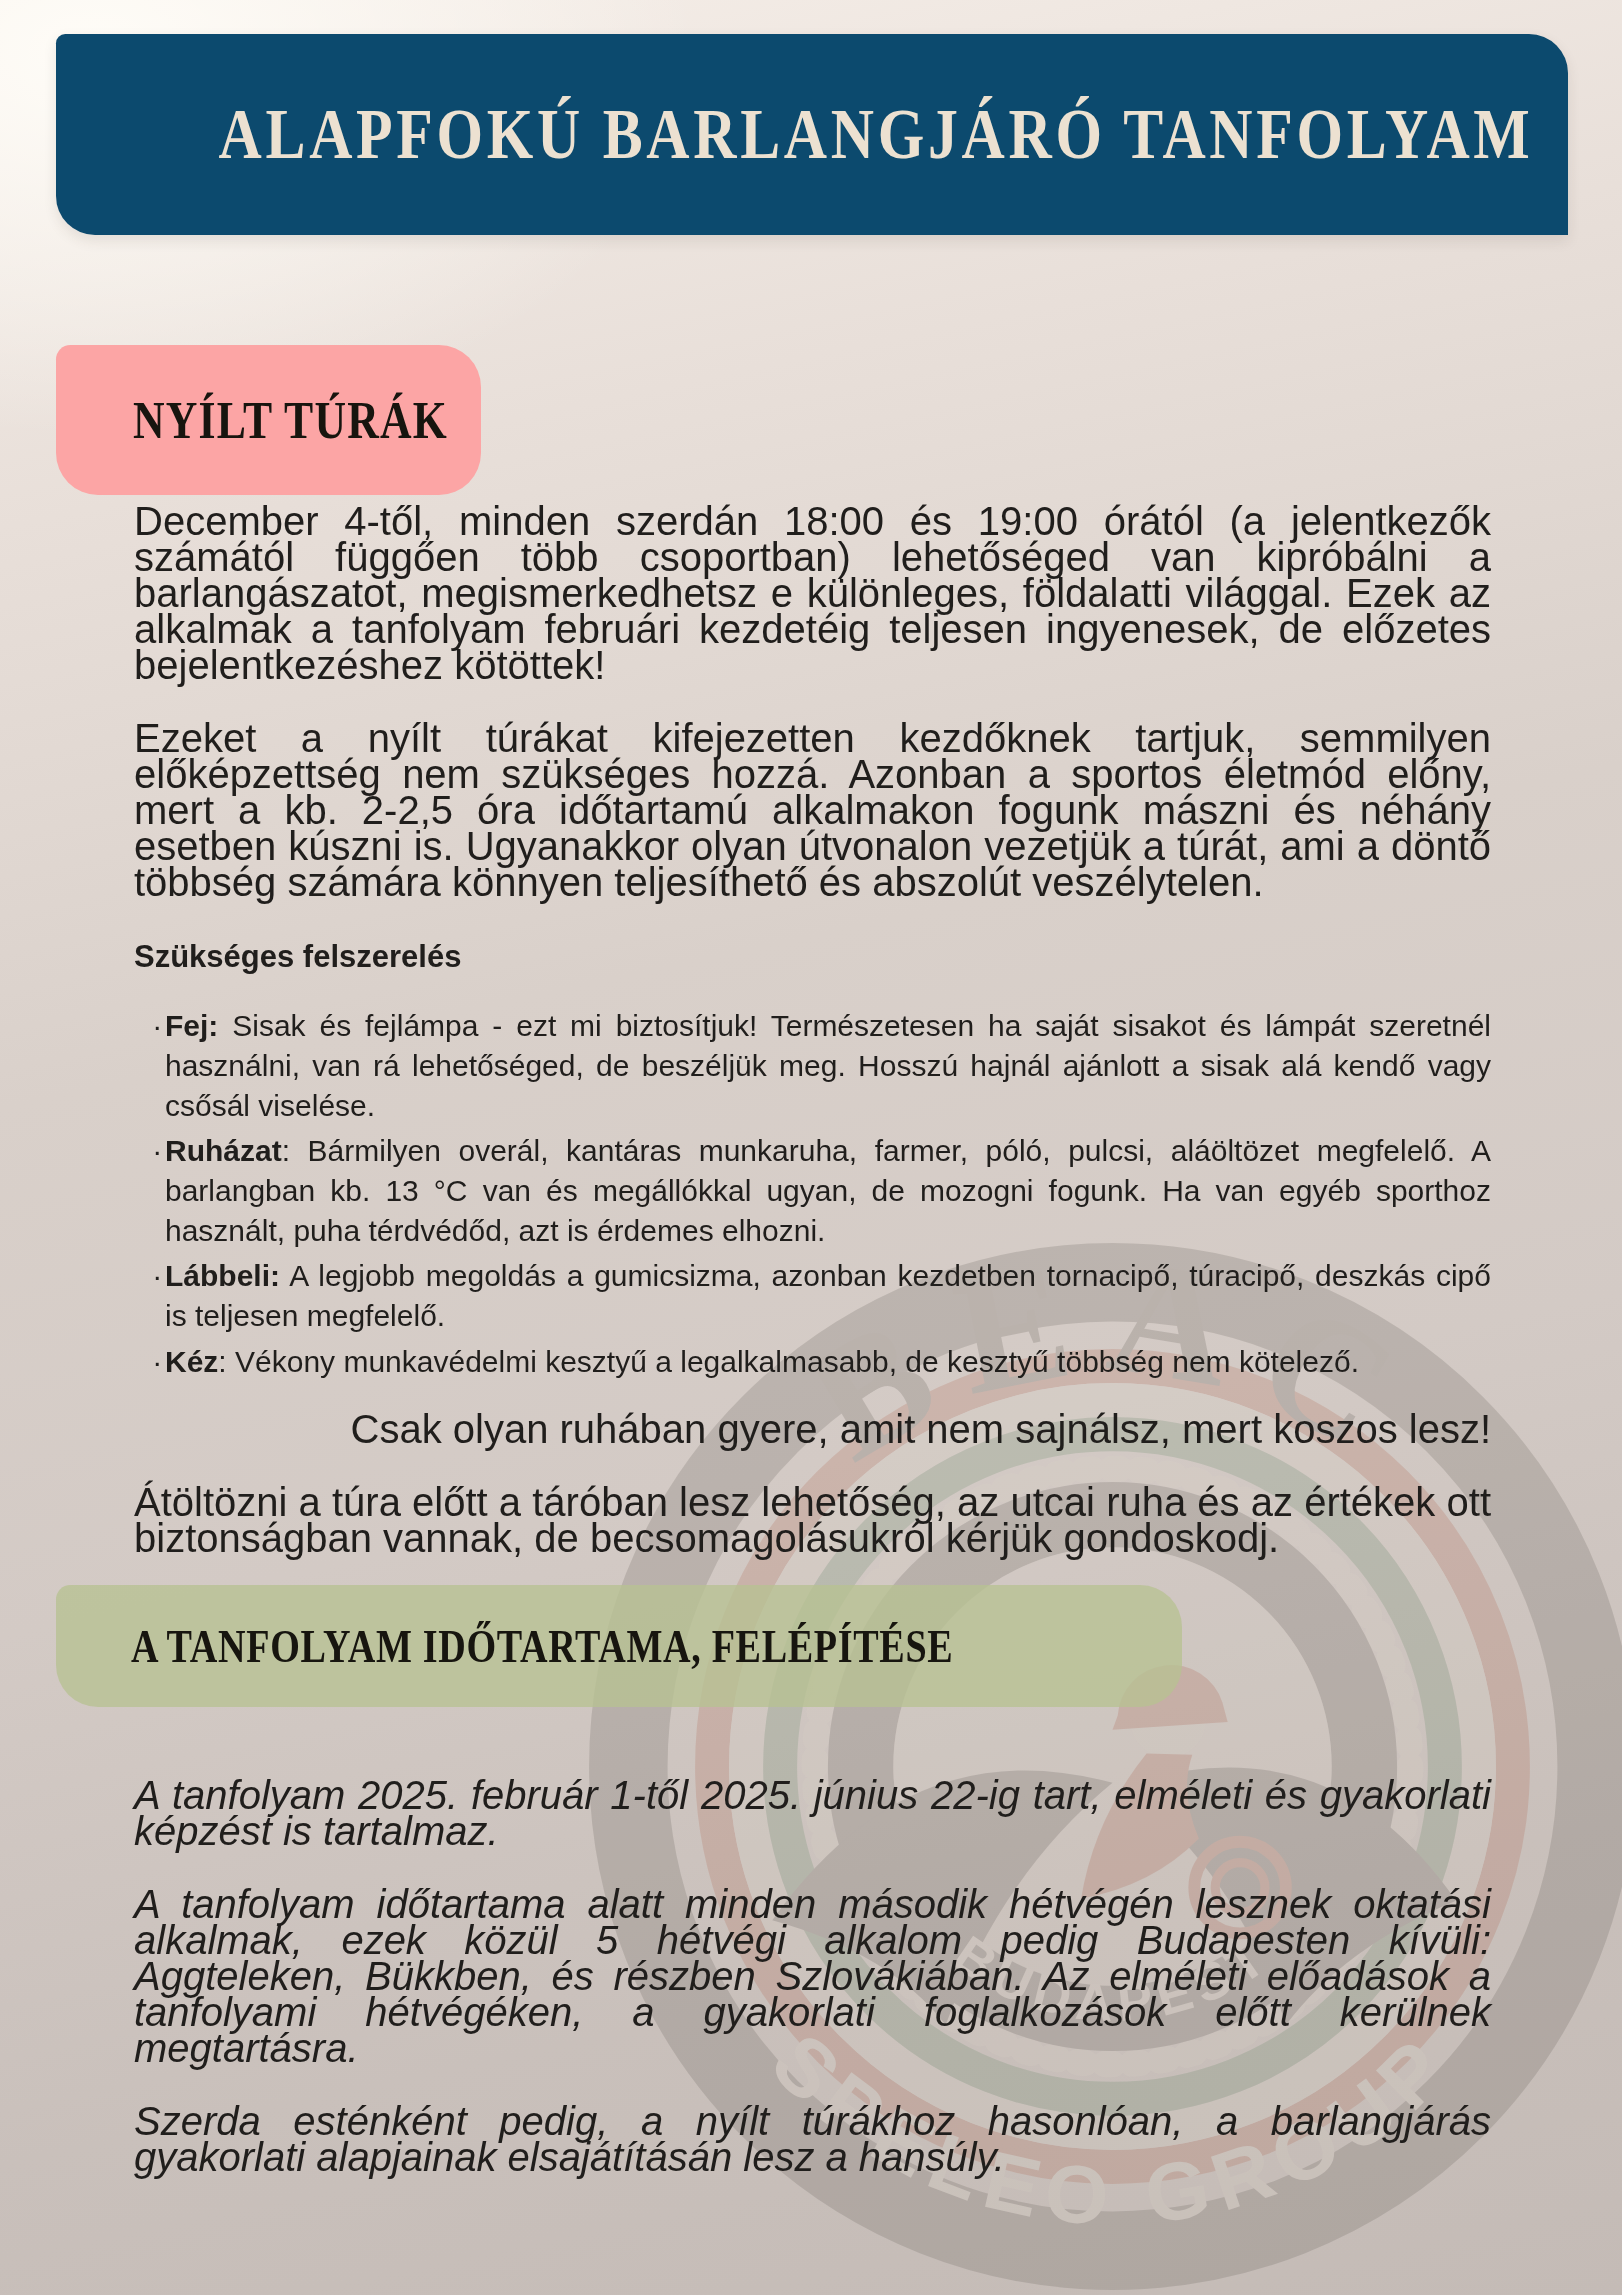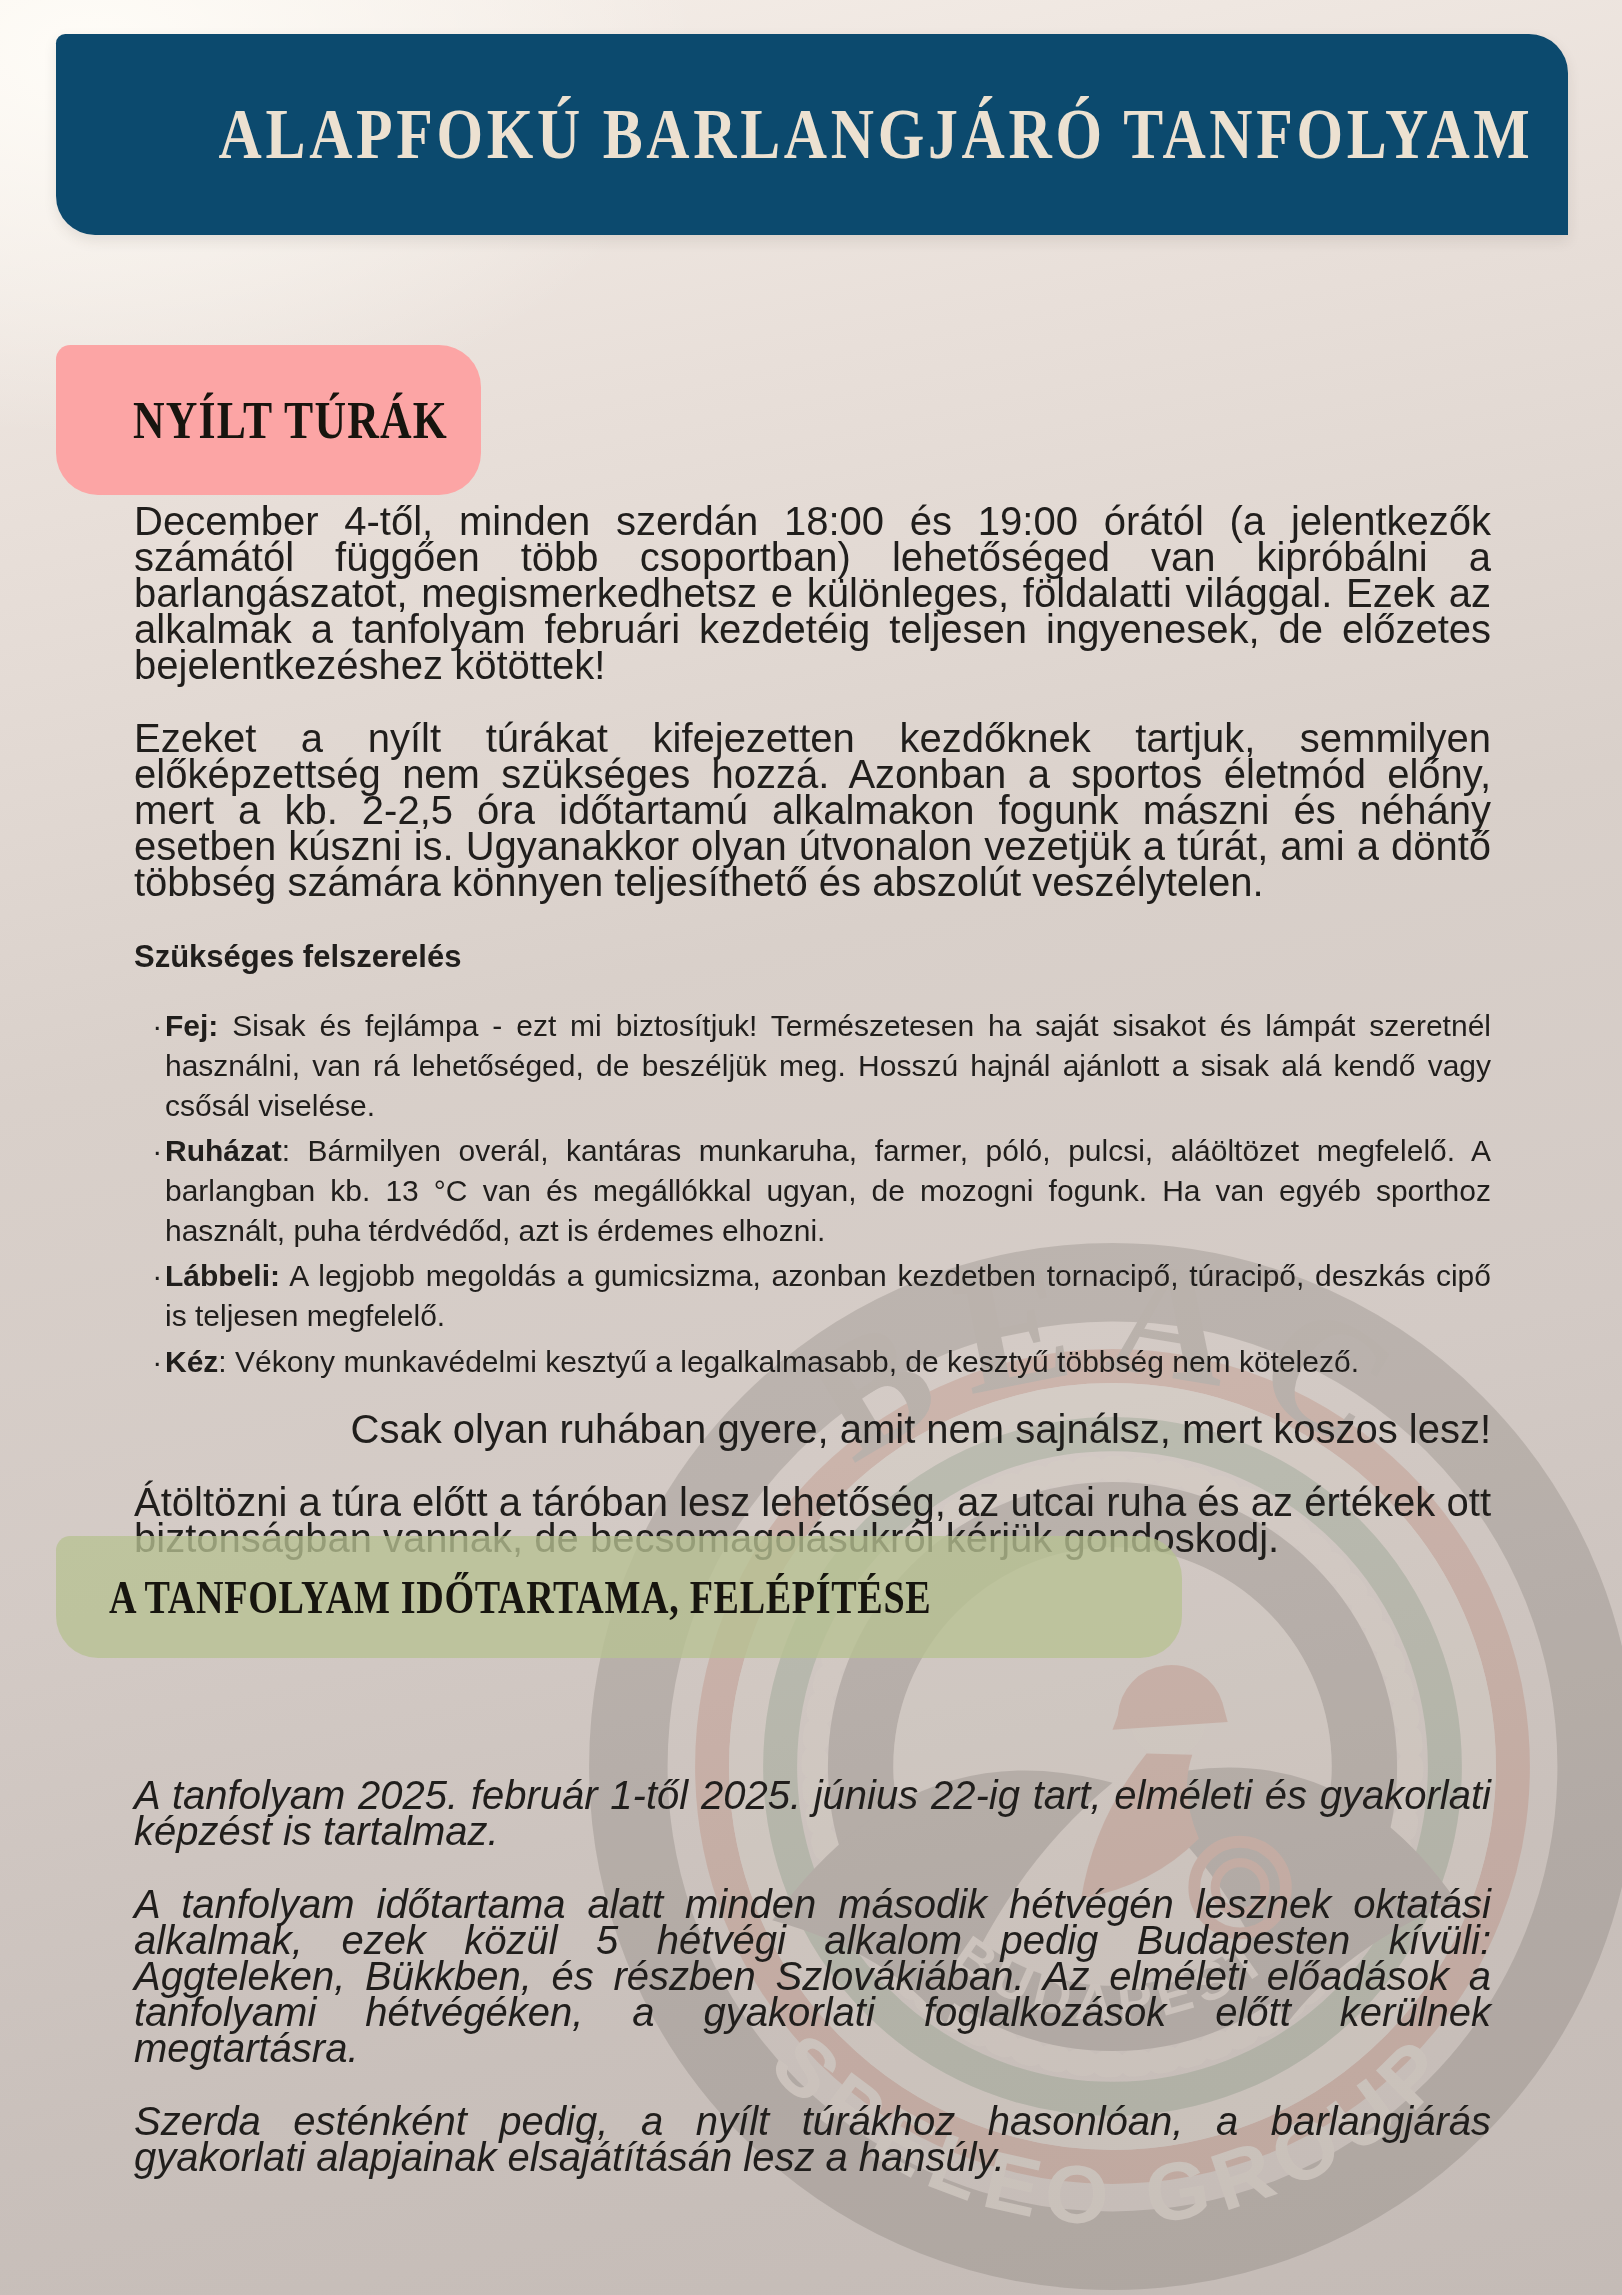--- a/index.html
+++ b/index.html
@@ -31,21 +31,21 @@
   .sec-banner{
     position:absolute;display:flex;align-items:center;z-index:2;
     border-radius:14.4px 42px 42px 42px;
   }
   .sec-banner .t{
     font-family:"Liberation Serif", serif;font-weight:700;color:#17150f;
     white-space:nowrap;display:inline-block;transform:scale(.93,1.12);transform-origin:left center;
   }
   .banner-open-tours{left:56px;top:345px;width:425px;height:150px;background:#fca5a5;padding-left:77px;box-sizing:border-box;}
   .banner-open-tours .t{font-size:47px;letter-spacing:1.3px;}
-  .banner-course{left:56px;top:1536px;width:1126px;height:122px;background:rgba(183,193,146,.78);padding-left:53px;box-sizing:border-box;}
+  .banner-course{left:56px;top:1585px;width:1126px;height:122px;background:rgba(183,193,146,.78);padding-left:75px;box-sizing:border-box;}
   .banner-course .t{font-size:41px;letter-spacing:0.7px;}
 
   
   .content{position:absolute;left:134px;width:1357px;z-index:1;}
   .content-open{top:487px;}
   .content-course{top:1761px;font-style:italic;}
   .content p{margin:16px 0 37px;font-size:40px;line-height:36px;text-align:justify;}
   .content p.last-short{text-align:right;}
   h3.equip{font-size:31px;line-height:39px;font-weight:700;margin:3.9px 0 30px;}
   ul.equip-list{list-style:none;margin:0 0 29px;padding:0;}

